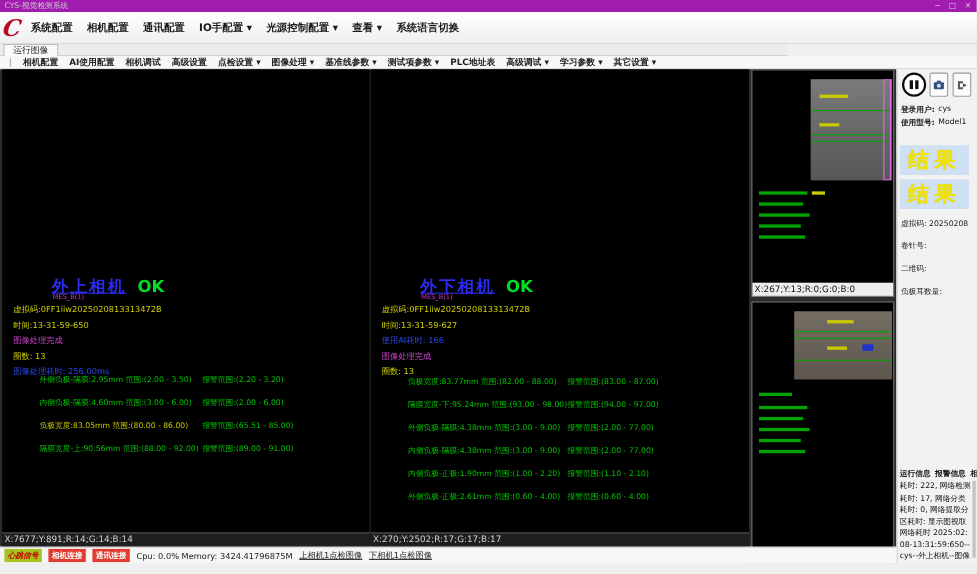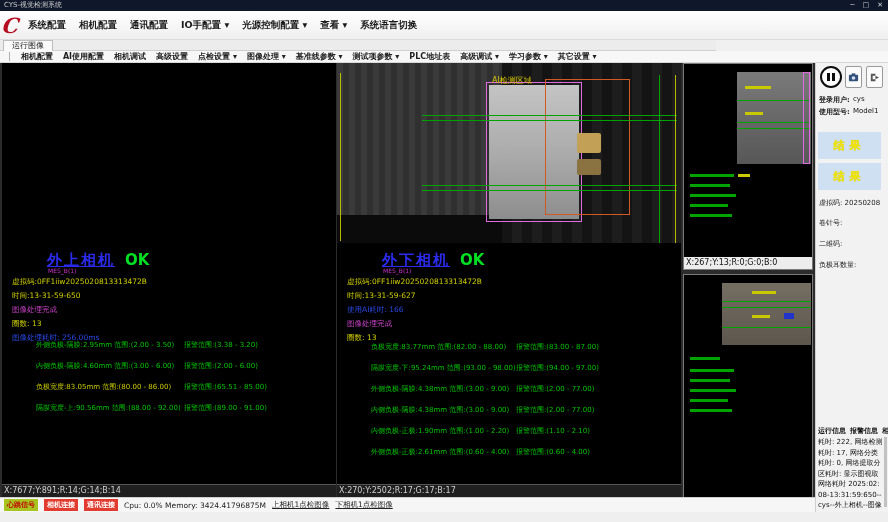--- a/index.html
+++ b/index.html
@@ -1,20 +1,20 @@
 <!DOCTYPE html>
 <html><head>
 <meta charset="utf-8">
 <style>
   * { margin:0; padding:0; box-sizing:border-box; }
   body { font-family:"DejaVu Sans","Liberation Sans",sans-serif; }
   .app { position:relative; width:888px; height:522px; background:#f0f0f0; overflow:hidden; }
 
   
-  .titlebar { position:absolute; left:0; top:0; width:888px; height:11px; background:#0f172a; color:#c8c8c8; font-size:7px; line-height:11px; }
+  .titlebar { position:absolute; left:0; top:0; width:888px; height:11px; background:#a21caf; color:#c8c8c8; font-size:7px; line-height:11px; }
   .titlebar .wtitle { position:absolute; left:4px; top:0; }
   .winctl { position:absolute; right:2px; top:0; display:flex; gap:8px; padding-right:3px; }
   .winctl span { font-size:7px; color:#cfcfcf; cursor:default; }
 
   
   .menubar { position:absolute; left:0; top:11px; width:888px; height:29px; background:linear-gradient(#ffffff,#efefef); border-bottom:1px solid #dcdcdc; }
   .logo { position:absolute; left:3px; top:2px; width:20px; height:24px; color:#b50d1f; font:italic bold 21px "DejaVu Serif",serif; transform:skewX(-8deg); }
   .menu-items { position:absolute; left:28px; top:0; height:29px; display:flex; align-items:center; gap:13px; font-size:9.5px; font-weight:bold; color:#191919; }
   .menu-items .mi { cursor:default; white-space:nowrap; }
 
@@ -65,29 +65,29 @@
   .sidepanel { position:absolute; left:815px; top:63px; width:73px; height:449px; background:#f2f2f2; border-left:1px solid #cfcfcf; }
   .pausebtn { position:absolute; left:4px; top:3px; width:22px; height:22px; border:2.5px solid #0d0d0d; border-radius:50%; background:#fff; }
   .pausebtn .bar { position:absolute; top:4.5px; width:3px; height:8px; background:#0d0d0d; }
   .pausebtn .b1 { left:5px; } .pausebtn .b2 { left:10px; }
   .sbtn { position:absolute; top:3px; width:17px; height:22px; background:#fbfbfb; border:1px solid #9a9a9a; border-radius:2px; display:flex; align-items:center; justify-content:center; }
   .srow { position:absolute; left:3px; font-size:7px; color:#222; white-space:nowrap; }
   .srow b { font-weight:bold; }
   .sval { position:absolute; font-size:7px; color:#111; white-space:nowrap; }
   .total-label { position:absolute; left:3px; font-size:9px; font-weight:normal; color:#111;margin-top:28px; }
   .resultbox { position:absolute; left:2px; width:63px; height:27px; background:#cfe0f2; display:flex; align-items:center; justify-content:center; }
-  .resultbox span { color:#f0e400; font-size:11px; font-weight:bold; letter-spacing:5px; text-shadow:0 0 1px #d8c800; }
+  .resultbox span { color:#f0e400; font-size:19px; font-weight:bold; letter-spacing:5px; text-shadow:0 0 1px #d8c800; }
   .infotabs { position:absolute; left:2px; display:flex; gap:4px; font-size:7px; font-weight:bold; color:#111; white-space:nowrap; }
   .loglines { position:absolute; left:2px; width:66px; font-size:7px; line-height:1.5; color:#111; word-break:break-all; }
   .sscroll { position:absolute; right:1px; width:3px; background:#c2c2c2; }
 
   
   .statusbar { position:absolute; left:0; top:497px; width:815px; height:15px; background:#f6f6f6; border-top:1px solid #d0d0d0; display:flex; align-items:center; gap:6px; padding-left:4px; }
   .badge { font-size:7px; font-weight:bold; padding:1px 3px; white-space:nowrap; }
-  .badge.green { background:#a6c520; color:#c40000; }
+  .badge.green { background:#a6c520; color:#c40000;font-style:italic; }
   .badge.red { background:#e23c30; color:#fff; }
   .sb-text { font-size:7.5px; color:#222; white-space:nowrap; }
   .sb-link { font-size:7.5px; color:#222; text-decoration:underline; white-space:nowrap; cursor:default; }
   .footer { position:absolute; left:0; top:512px; width:888px; height:10px; background:#efefef; }
 
   .machineblock { position:absolute; background:repeating-linear-gradient(90deg,#3a3a3a 0 6px,#303030 6px 12px); }
   .darktex { position:absolute; background:repeating-linear-gradient(90deg,#141414 0 10px,#1d1d1d 10px 20px); }
   .connector { position:absolute; background:#d2d2d2; border-radius:2px; }
   .contact { position:absolute; border-radius:2px; }
 </style>
@@ -147,49 +147,32 @@
         <span class="cam-ok">OK</span>
       </div>
       <div class="mes-tag" style="left:46px; top:204px;">MES_B(1)</div>
       <div class="tline t-yellow" style="left:10px; top:214px;">虚拟码:0FF1iiw2025020813313472B</div>
       <div class="tline t-yellow" style="left:10px; top:228px;">时间:13-31-59-650</div>
       <div class="tline t-magenta" style="left:10px; top:242px;">图像处理完成</div>
       <div class="tline t-yellow" style="left:10px; top:256px;">圈数: 13</div>
       <div class="tline t-blue" style="left:10px; top:270px;">图像处理耗时: 256.00ms</div>
 
       <div class="meas" style="left:10px; top:277px;">外侧负极-隔膜:2.95mm 范围:(2.00 - 3.50)</div>
-      <div class="meas" style="left:158px; top:277px;">报警范围:(3.38 - 3.20)</div>
+      <div class="meas" style="left:158px; top:277px;">报警范围:(2.20 - 3.20)</div>
       <div class="meas" style="left:10px; top:298px;">内侧负极-隔膜:4.60mm 范围:(3.00 - 6.00)</div>
       <div class="meas" style="left:158px; top:298px;">报警范围:(2.00 - 6.00)</div>
       <div class="meas yellow" style="left:10px; top:319px;">负极宽度:83.05mm 范围:(80.00 - 86.00)</div>
       <div class="meas" style="left:158px; top:319px;">报警范围:(65.51 - 85.00)</div>
       <div class="meas" style="left:10px; top:340px;">隔膜宽度-上:90.56mm 范围:(88.00 - 92.00)</div>
       <div class="meas" style="left:158px; top:340px;">报警范围:(89.00 - 91.00)</div>
 
       <div class="coordstrip">X:7677;Y:891;R:14;G:14;B:14</div>
     </div>
 
     <div class="viewpanel" style="left:337px; top:0; width:344px; height:434px;">
-      <div class="imgarea" style="width:344px; height:180px;">
-        <div class="machineblock" style="left:0; top:0; width:165px; height:152px;"></div>
-        <div class="darktex" style="left:165px; top:0; width:179px; height:180px;"></div>
-        <div class="yline-v" style="left:3px; top:10px; height:168px;"></div>
-        <div class="pinkbox" style="left:149px; top:19px; width:96px; height:140px;"></div>
-        <div class="membrane" style="left:152px; top:22px; width:90px; height:134px;"></div>
-        <div class="orangebox" style="left:208px; top:16px; width:85px; height:136px;"></div>
-        <div class="contact" style="left:240px; top:70px; width:24px; height:20px; background:#c2a055;"></div>
-        <div class="contact" style="left:240px; top:96px; width:24px; height:16px; background:#8a7340;"></div>
-        <div class="greenline" style="left:85px; top:52px; width:255px;"></div>
-        <div class="greenline" style="left:85px; top:57px; width:255px;"></div>
-        <div class="greenline" style="left:85px; top:122px; width:255px;"></div>
-        <div class="greenline" style="left:85px; top:127px; width:255px;"></div>
-        <div class="gline-v" style="left:322px; top:12px; height:168px;"></div>
-        <div class="yline-v" style="left:338px; top:12px; height:168px;"></div>
-        <div class="tline" style="left:155px; top:12px; color:#d8c800; font-size:8px;">AI检测区域</div>
-      </div>
 
       <div class="cam-title-row" style="left:45px; top:188px;">
         <span class="cam-title">外下相机</span>
         <span class="cam-ok">OK</span>
       </div>
       <div class="mes-tag" style="left:46px; top:204px;">MES_B(1)</div>
       <div class="tline t-yellow" style="left:10px; top:214px;">虚拟码:0FF1iiw2025020813313472B</div>
       <div class="tline t-yellow" style="left:10px; top:228px;">时间:13-31-59-627</div>
       <div class="tline t-blue" style="left:10px; top:242px;">使用AI耗时: 166</div>
       <div class="tline t-magenta" style="left:10px; top:256px;">图像处理完成</div>

